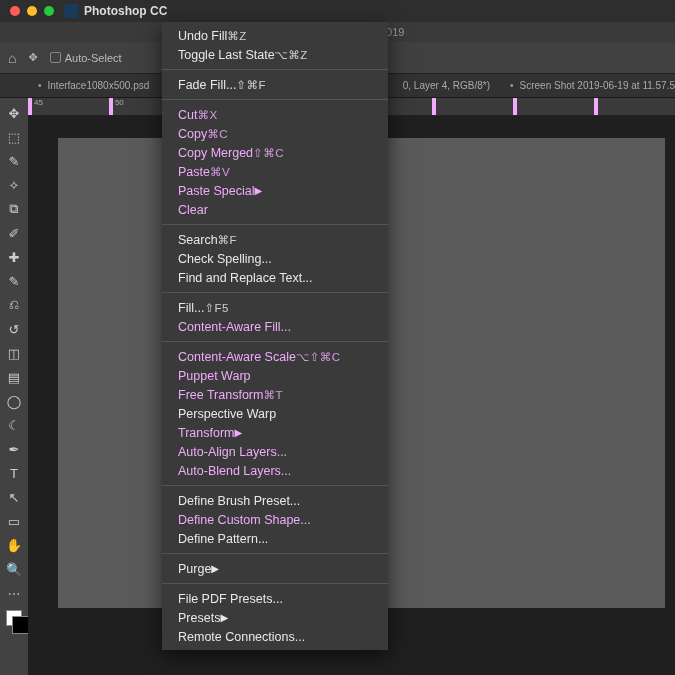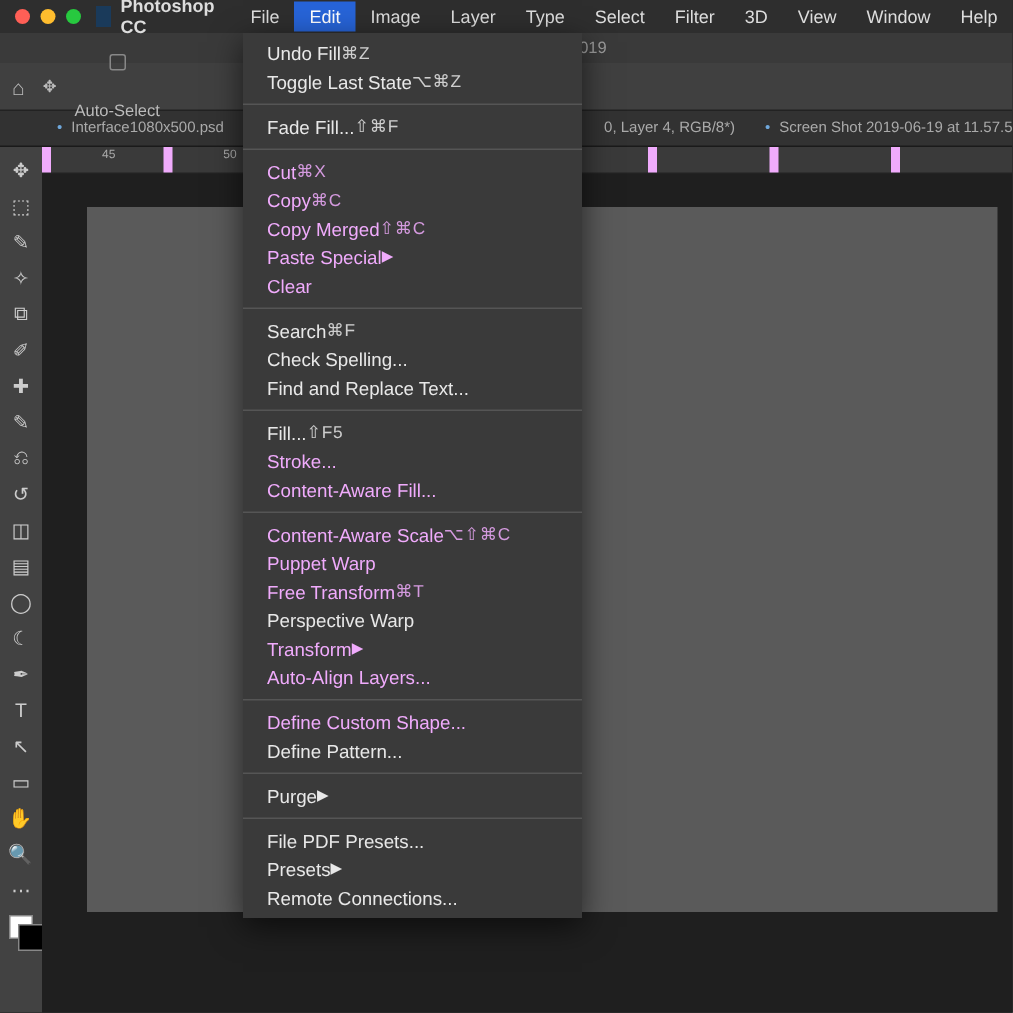--- a/index.html
+++ b/index.html
@@ -10,68 +10,55 @@
   .dot { width: 10px; height: 10px; border-radius: 50%; }
   .dot.r { background: #ff5f56; } .dot.y { background: #ffbd2e; } .dot.gr { background: #27c93f; }
   .app-icon { width: 14px; height: 14px; background: #1a3a5a; margin-right: 6px; }
   .app-name { font-weight: 600; margin-right: 14px; }
   .menu-item { padding: 3px 10px; cursor: default; }
   .menu-item.active { background: #2764d8; color: #fff; }
 
   .win-title { height: 20px; background: #3a3a3a; color: #9a9a9a; font-size: 11px; text-align: center; line-height: 20px; }
   .options-bar { height: 32px; background: #404040; display: flex; align-items: center; padding: 0 8px; gap: 12px; font-size: 11px; color: #bbb; border-bottom: 1px solid #222; }
   .home { font-size: 14px; }
-  .chk { display: flex; align-items: center; gap: 21px; flex-direction: column; }
+  .chk { display: flex; align-items: center; gap: 4px; }
   .chk-box { width: 11px; height: 11px; border: 1px solid #888; border-radius: 2px; }
   .doc-tabs { height: 24px; background: #323232; display: flex; align-items: center; font-size: 10px; color: #aaa; padding-left: 38px; gap: 20px; border-bottom: 1px solid #1a1a1a; }
   .tab { display: flex; align-items: center; gap: 6px; }
   .tab .bullet { color: #6fa8dc; }
 
   .workspace { position: absolute; top: 98px; left: 0; right: 0; bottom: 0; display: flex; }
   .tools { width: 28px; background: #424242; display: flex; flex-direction: column; align-items: center; padding-top: 4px; gap: 2px; }
   .tool { width: 24px; height: 22px; display: flex; align-items: center; justify-content: center; color: #ccc; font-size: 13px; }
   .swatch { width: 16px; height: 16px; background: #fff; border: 1px solid #888; margin-top: 4px; position: relative; }
   .swatch::after { content: ""; position: absolute; width: 16px; height: 16px; background: #000; border: 1px solid #888; top: 5px; left: 5px; }
 
   .canvas-area { flex: 1; background: #1f1f1f; position: relative; }
   .ruler-h { height: 18px; background: #3a3a3a; border-bottom: 1px solid #222; font-size: 8px; color: #aaa; display: flex; }
-  .ruler-h span { flex: 1; text-align: center; padding-left: 2px; border-left: 6px solid #f0abfc; }
+  .ruler-h span { flex: 1; text-align: left; padding-left: 2px; border-left: 4px solid #f0abfc; }
   .canvas { position: absolute; top: 40px; left: 30px; right: 10px; height: 470px; background: #5a5a5a; }
 
   .dropdown { position: absolute; top: 22px; left: 162px; width: 226px; background: #3a3a3a; box-shadow: 0 6px 20px rgba(0,0,0,0.6); font-size: 12.5px; color: #e8e8e8; padding: 4px 0; }
   .dd-item { display: flex; align-items: center; padding: 1.5px 16px; line-height: 16px; cursor: default; white-space: nowrap; }
   .dd-item.disabled { color: #f0abfc; }
   .dd-item .sc { color: inherit; opacity: 0.85; font-size: 11.5px; letter-spacing: 0.5px; }
   .dd-item .arrow { font-size: 10px; }
   .dd-sep { height: 1px; background: #555; margin: 5px 0; }
 </style>
 </head>
 <body>
 
 <div class="menubar">
   <div class="traffic">
     <div class="dot r"></div>
     <div class="dot y"></div>
     <div class="dot gr"></div>
   </div>
   <div class="app-icon"></div>
   <span class="app-name">Photoshop CC</span>
-  <div id="menubar-items" style="display: inline-flex;">
-      <span class="menu-item">File</span>
-      <span class="menu-item active">Edit</span>
-      <span class="menu-item">Image</span>
-      <span class="menu-item">Layer</span>
-      <span class="menu-item">Type</span>
-      <span class="menu-item">Select</span>
-      <span class="menu-item">Filter</span>
-      <span class="menu-item">3D</span>
-      <span class="menu-item">View</span>
-      <span class="menu-item">Window</span>
-      <span class="menu-item">Help</span>
-    </div>
 </div>
 
 <div class="win-title">Adobe Photoshop CC 2019</div>
 
 <div class="options-bar">
   <span class="home">⌂</span>
   <span>✥</span>
   <div class="chk">
     <span class="chk-box"></span>
     <span>Auto-Select</span>
@@ -153,20 +140,24 @@
     </div>
     <div class="dd-item disabled">
       <span>Copy</span>
       <span class="sc">⌘C</span>
     </div>
     <div class="dd-item disabled">
       <span>Copy Merged</span>
       <span class="sc">⇧⌘C</span>
     </div>
     <div class="dd-item disabled">
+      <span>Paste</span>
+      <span class="sc">⌘V</span>
+    </div>
+    <div class="dd-item disabled">
       <span>Paste Special</span>
       <span class="arrow">▶</span>
     </div>
     <div class="dd-item disabled">
       <span>Clear</span>
     </div>
     <div class="dd-sep"></div>
     <div class="dd-item">
       <span>Search</span>
       <span class="sc">⌘F</span>
@@ -176,23 +167,20 @@
     </div>
     <div class="dd-item">
       <span>Find and Replace Text...</span>
     </div>
     <div class="dd-sep"></div>
     <div class="dd-item">
       <span>Fill...</span>
       <span class="sc">⇧F5</span>
     </div>
     <div class="dd-item disabled">
-      <span>Stroke...</span>
-    </div>
-    <div class="dd-item disabled">
       <span>Content-Aware Fill...</span>
     </div>
     <div class="dd-sep"></div>
     <div class="dd-item disabled">
       <span>Content-Aware Scale</span>
       <span class="sc">⌥⇧⌘C</span>
     </div>
     <div class="dd-item disabled">
       <span>Puppet Warp</span>
     </div>
@@ -203,21 +191,27 @@
     <div class="dd-item">
       <span>Perspective Warp</span>
     </div>
     <div class="dd-item disabled">
       <span>Transform</span>
       <span class="arrow">▶</span>
     </div>
     <div class="dd-item disabled">
       <span>Auto-Align Layers...</span>
     </div>
-    <div class="dd-sep"></div>
+    <div class="dd-item disabled">
+      <span>Auto-Blend Layers...</span>
+    </div>
+    <div class="dd-sep"></div>
+    <div class="dd-item">
+      <span>Define Brush Preset...</span>
+    </div>
     <div class="dd-item disabled">
       <span>Define Custom Shape...</span>
     </div>
     <div class="dd-item">
       <span>Define Pattern...</span>
     </div>
     <div class="dd-sep"></div>
     <div class="dd-item">
       <span>Purge</span>
       <span class="arrow">▶</span>

